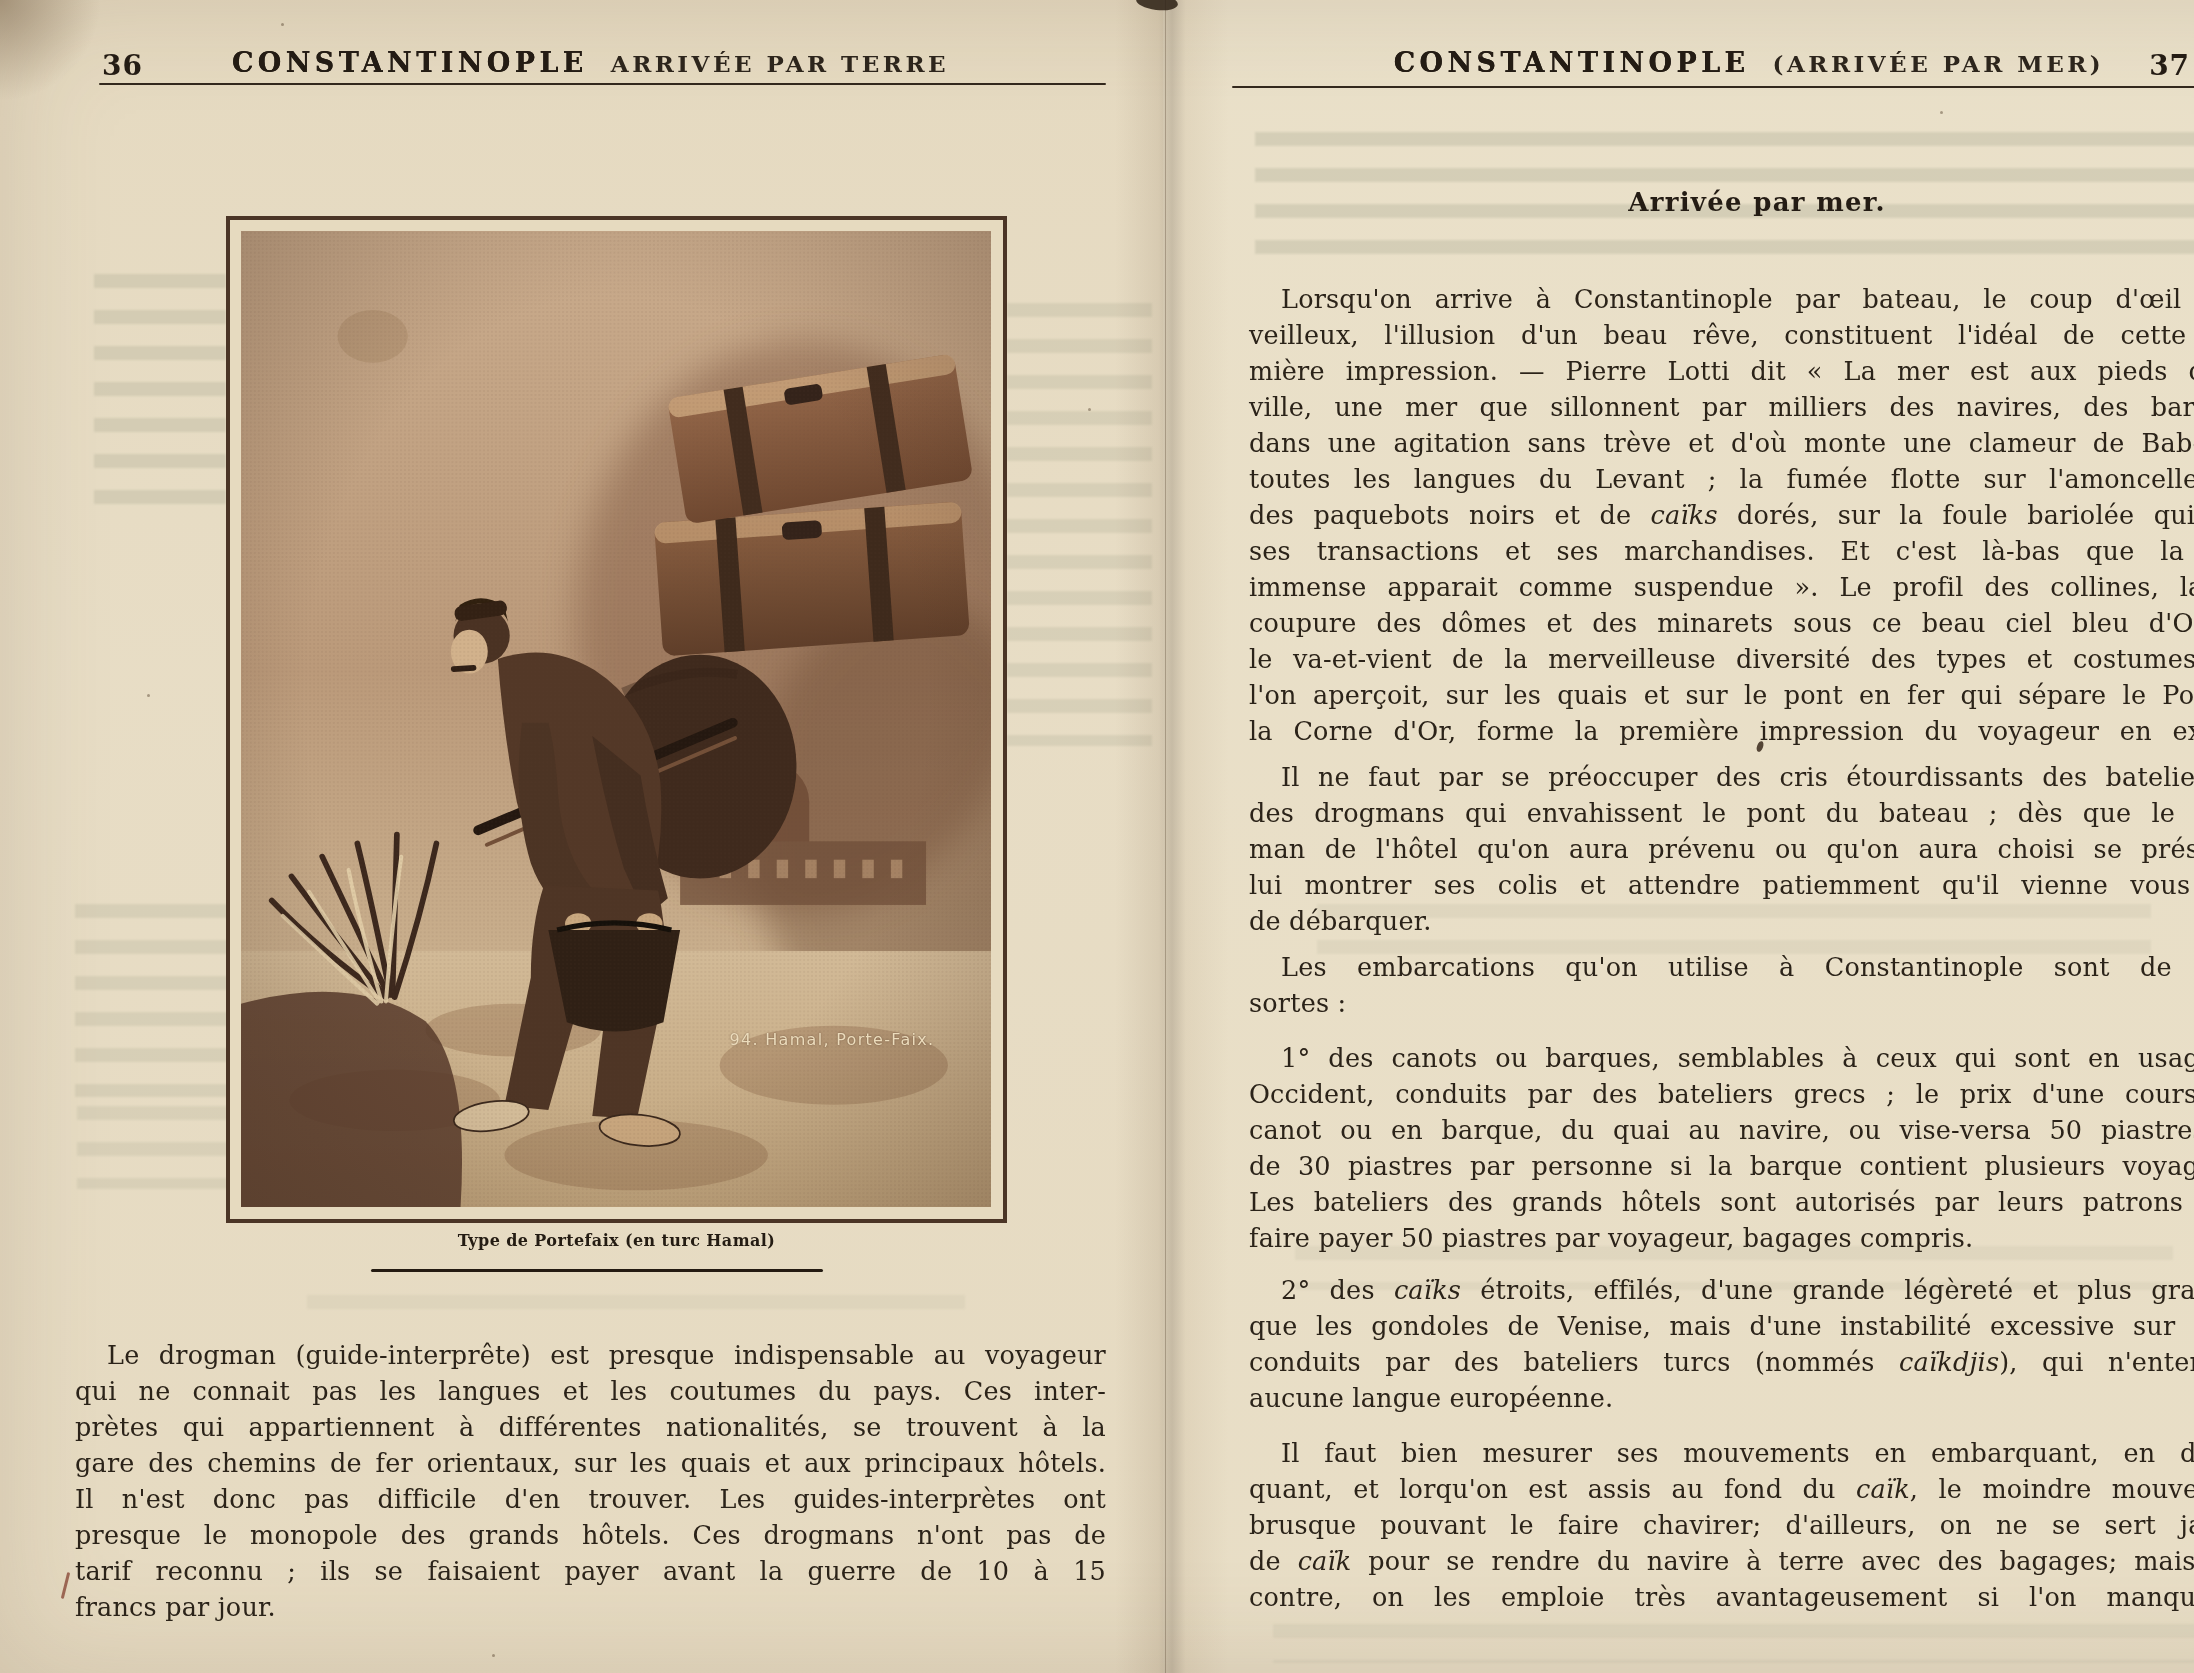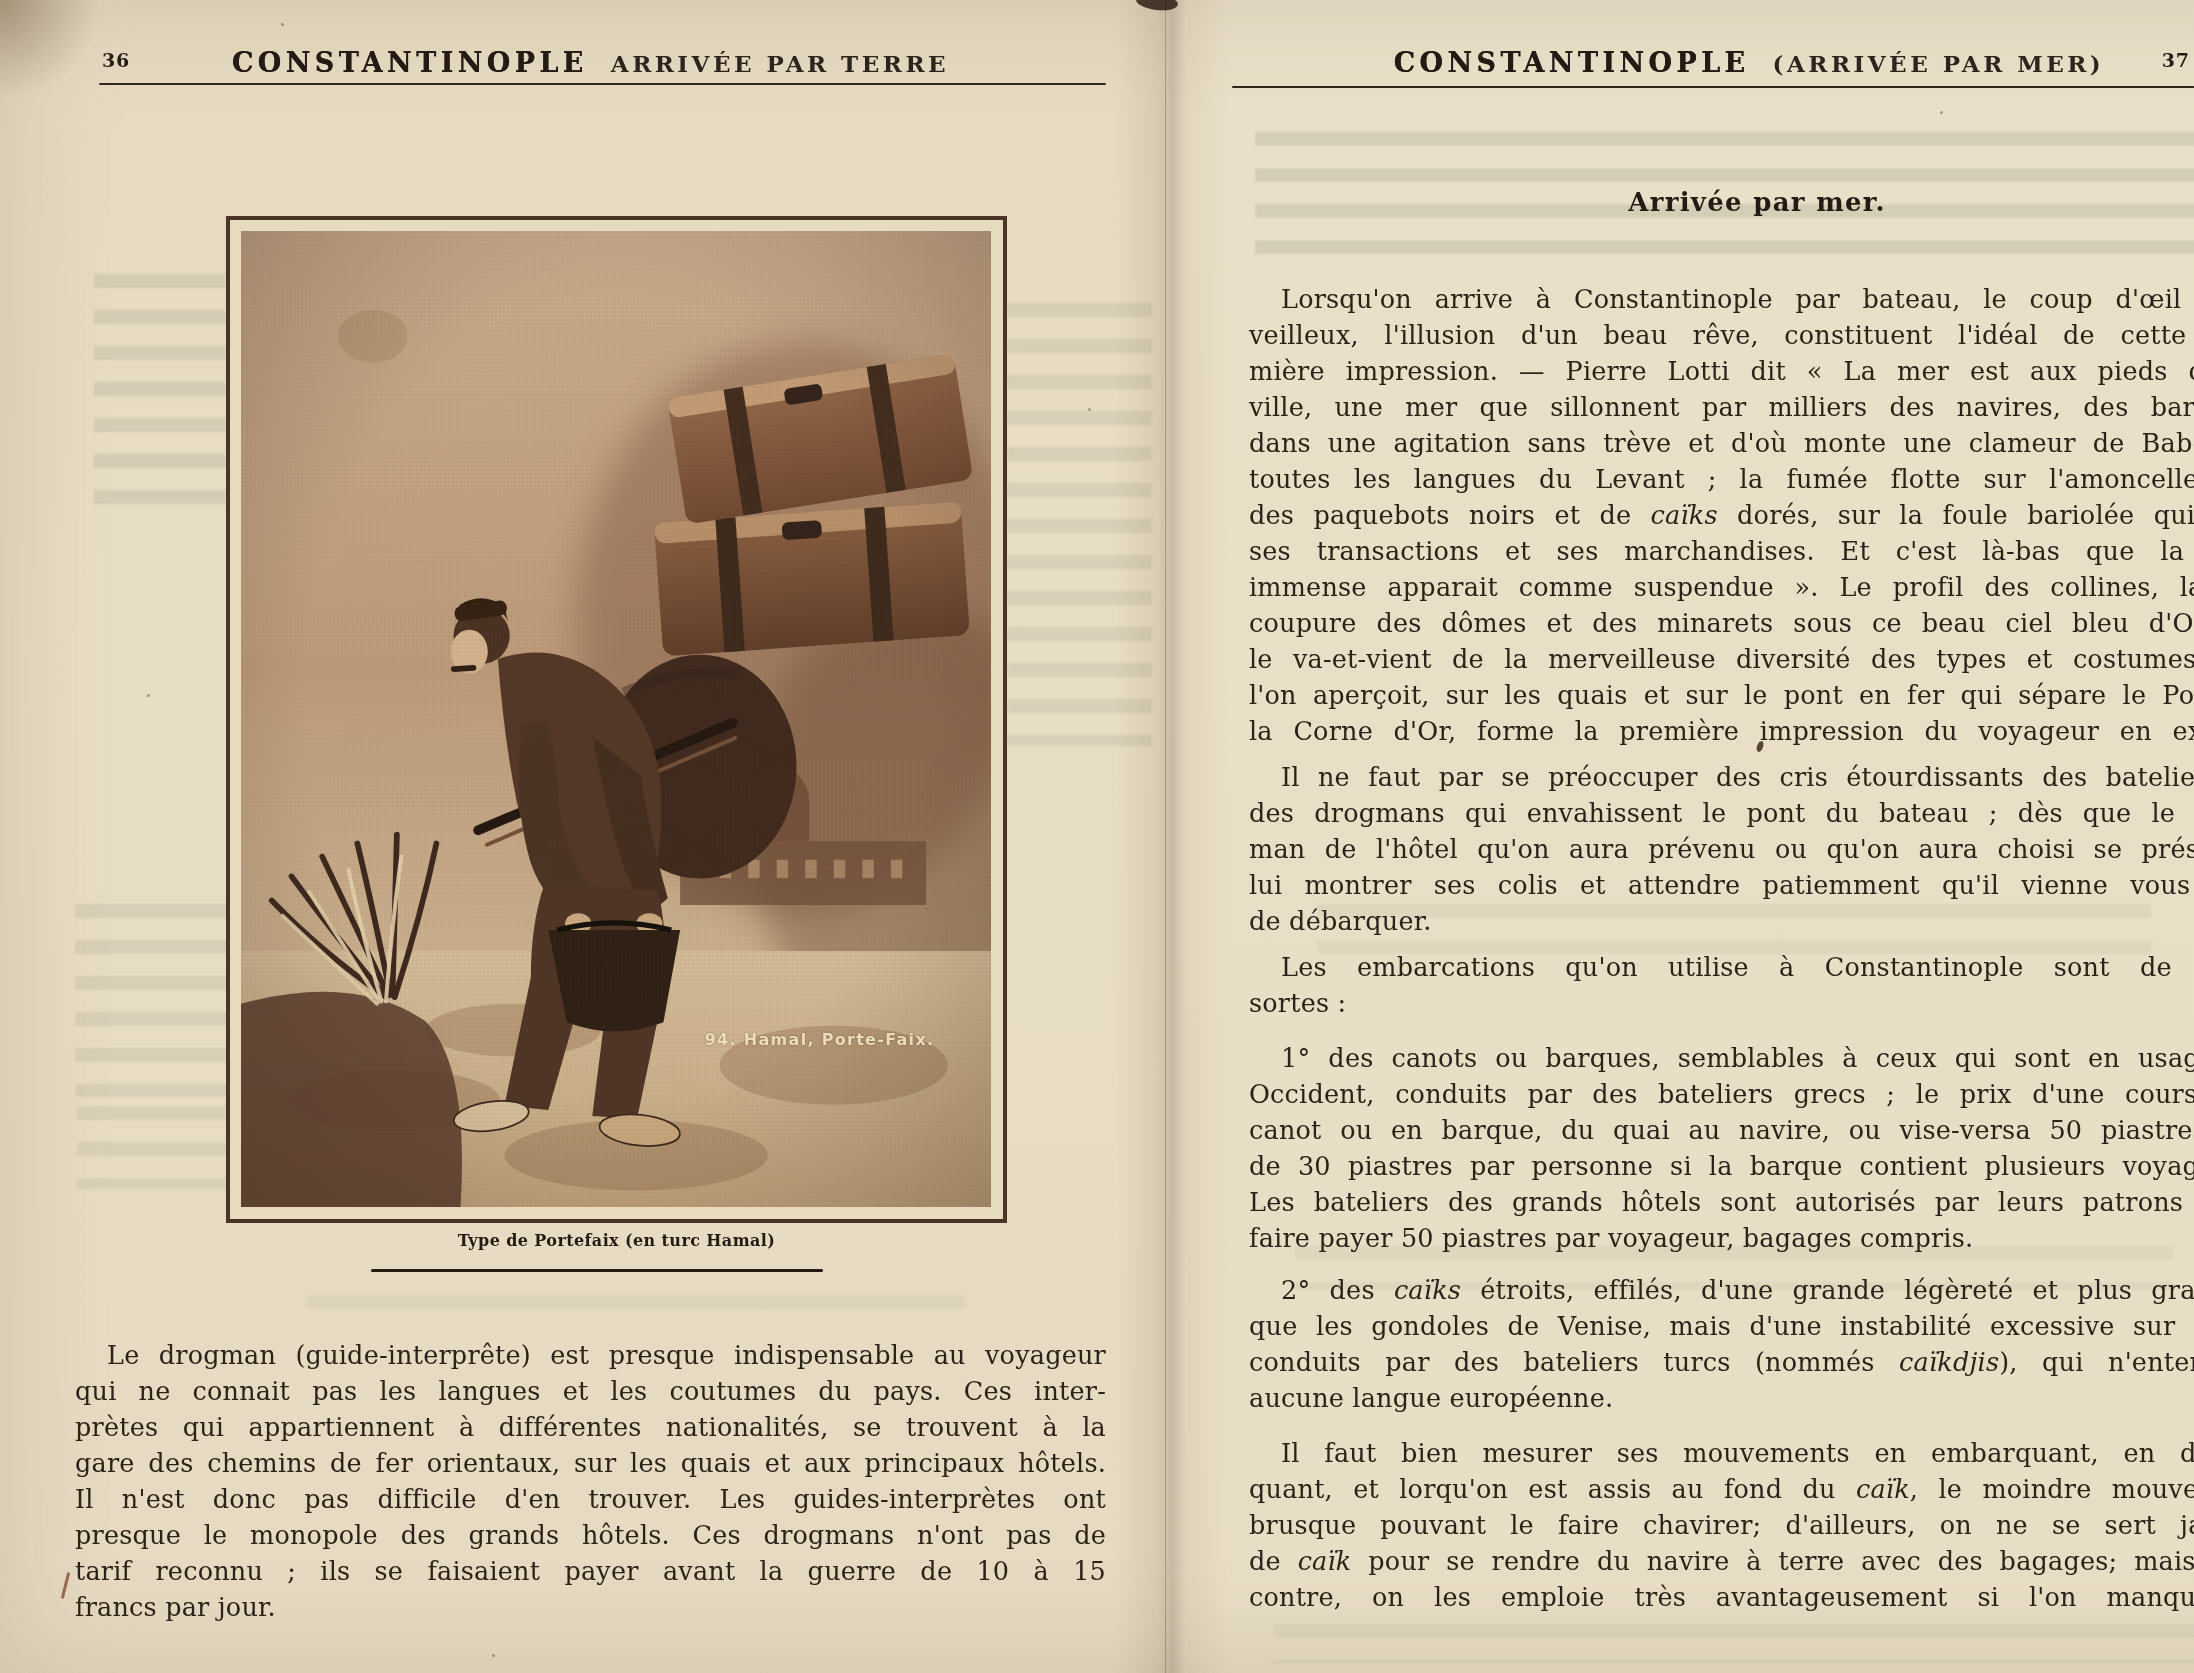--- a/index.html
+++ b/index.html
@@ -25,35 +25,35 @@
   .gutter{position:absolute;left:1115px;top:0;width:114px;height:1673px;
     background:linear-gradient(90deg,rgba(110,85,58,0) 0%,rgba(110,85,58,.12) 38%,rgba(62,44,28,.20) 50%,rgba(150,120,85,.10) 62%,rgba(110,85,58,0) 100%);}
   .crease{position:absolute;left:1165px;top:0;width:1.3px;height:1673px;background:rgba(72,52,34,.30);}
 
   
   .pagehead{position:absolute;display:flex;justify-content:center;align-items:baseline;gap:23px;white-space:nowrap;}
   .pagehead .ht{font-weight:bold;font-size:27px;letter-spacing:4.4px;color:#241c14;text-shadow:0 0 0.4px #241c14;text-align:center;}
   .pagehead .hs{font-weight:bold;font-size:23px;letter-spacing:3.5px;color:#2d251c;}
   .pagehead-l{left:75px;top:47px;width:1031px;}
   .pagehead-r{left:1242px;top:47px;width:1014px;}
-  .pnum{position:absolute;top:1.8px;font-weight:bold;font-size:19px;letter-spacing:0.9px;color:#241c14;}
+  .pnum{position:absolute;top:1.8px;font-weight:bold;font-size:28px;letter-spacing:0.9px;color:#241c14;}
   .pagehead-l .pnum{left:27px;}
   .pagehead-r .pnum{right:66px;}
   .rule{position:absolute;height:2.2px;background:#33281d;border-radius:1.3px;}
   .rule-l{left:99px;top:83px;width:1007px;}
   .rule-r{left:1232px;top:86px;width:1005px;}
 
   
   .ghost{position:absolute;filter:blur(1.3px);
     background:repeating-linear-gradient(180deg,rgba(120,128,104,.30) 0 14px,rgba(120,128,104,0) 14px 36px);}
 
   
   .photo-frame{position:absolute;left:226px;top:216px;width:781px;height:1007px;
     box-sizing:border-box;border:4.4px solid #4b3526;background:#e6dabf;padding:11.4px;margin:0;}
-  .photo{position:relative;width:750px;height:976px;overflow:hidden;background:#c3a384;font-weight:bold;}
+  .photo{position:relative;width:750px;height:976px;overflow:hidden;background:#c3a384;}
   .photo svg{display:block;width:750px;height:976px;}
   .photo-credit{position:absolute;right:57px;top:799px;
     font-family:"DejaVu Sans","Liberation Sans",sans-serif;
     font-size:16px;letter-spacing:1.3px;color:#ecdcbc;text-shadow:0 0 1.8px rgba(60,35,20,.55);}
   .photo-caption{position:absolute;left:226px;top:1231px;width:781px;text-align:center;
     font-weight:bold;font-size:16px;letter-spacing:0.4px;color:#241c13;}
   .caption-rule{position:absolute;left:371px;top:1269px;width:452px;height:3.1px;background:#241b12;border-radius:1.8px;}
 
   
   .col{position:absolute;}

